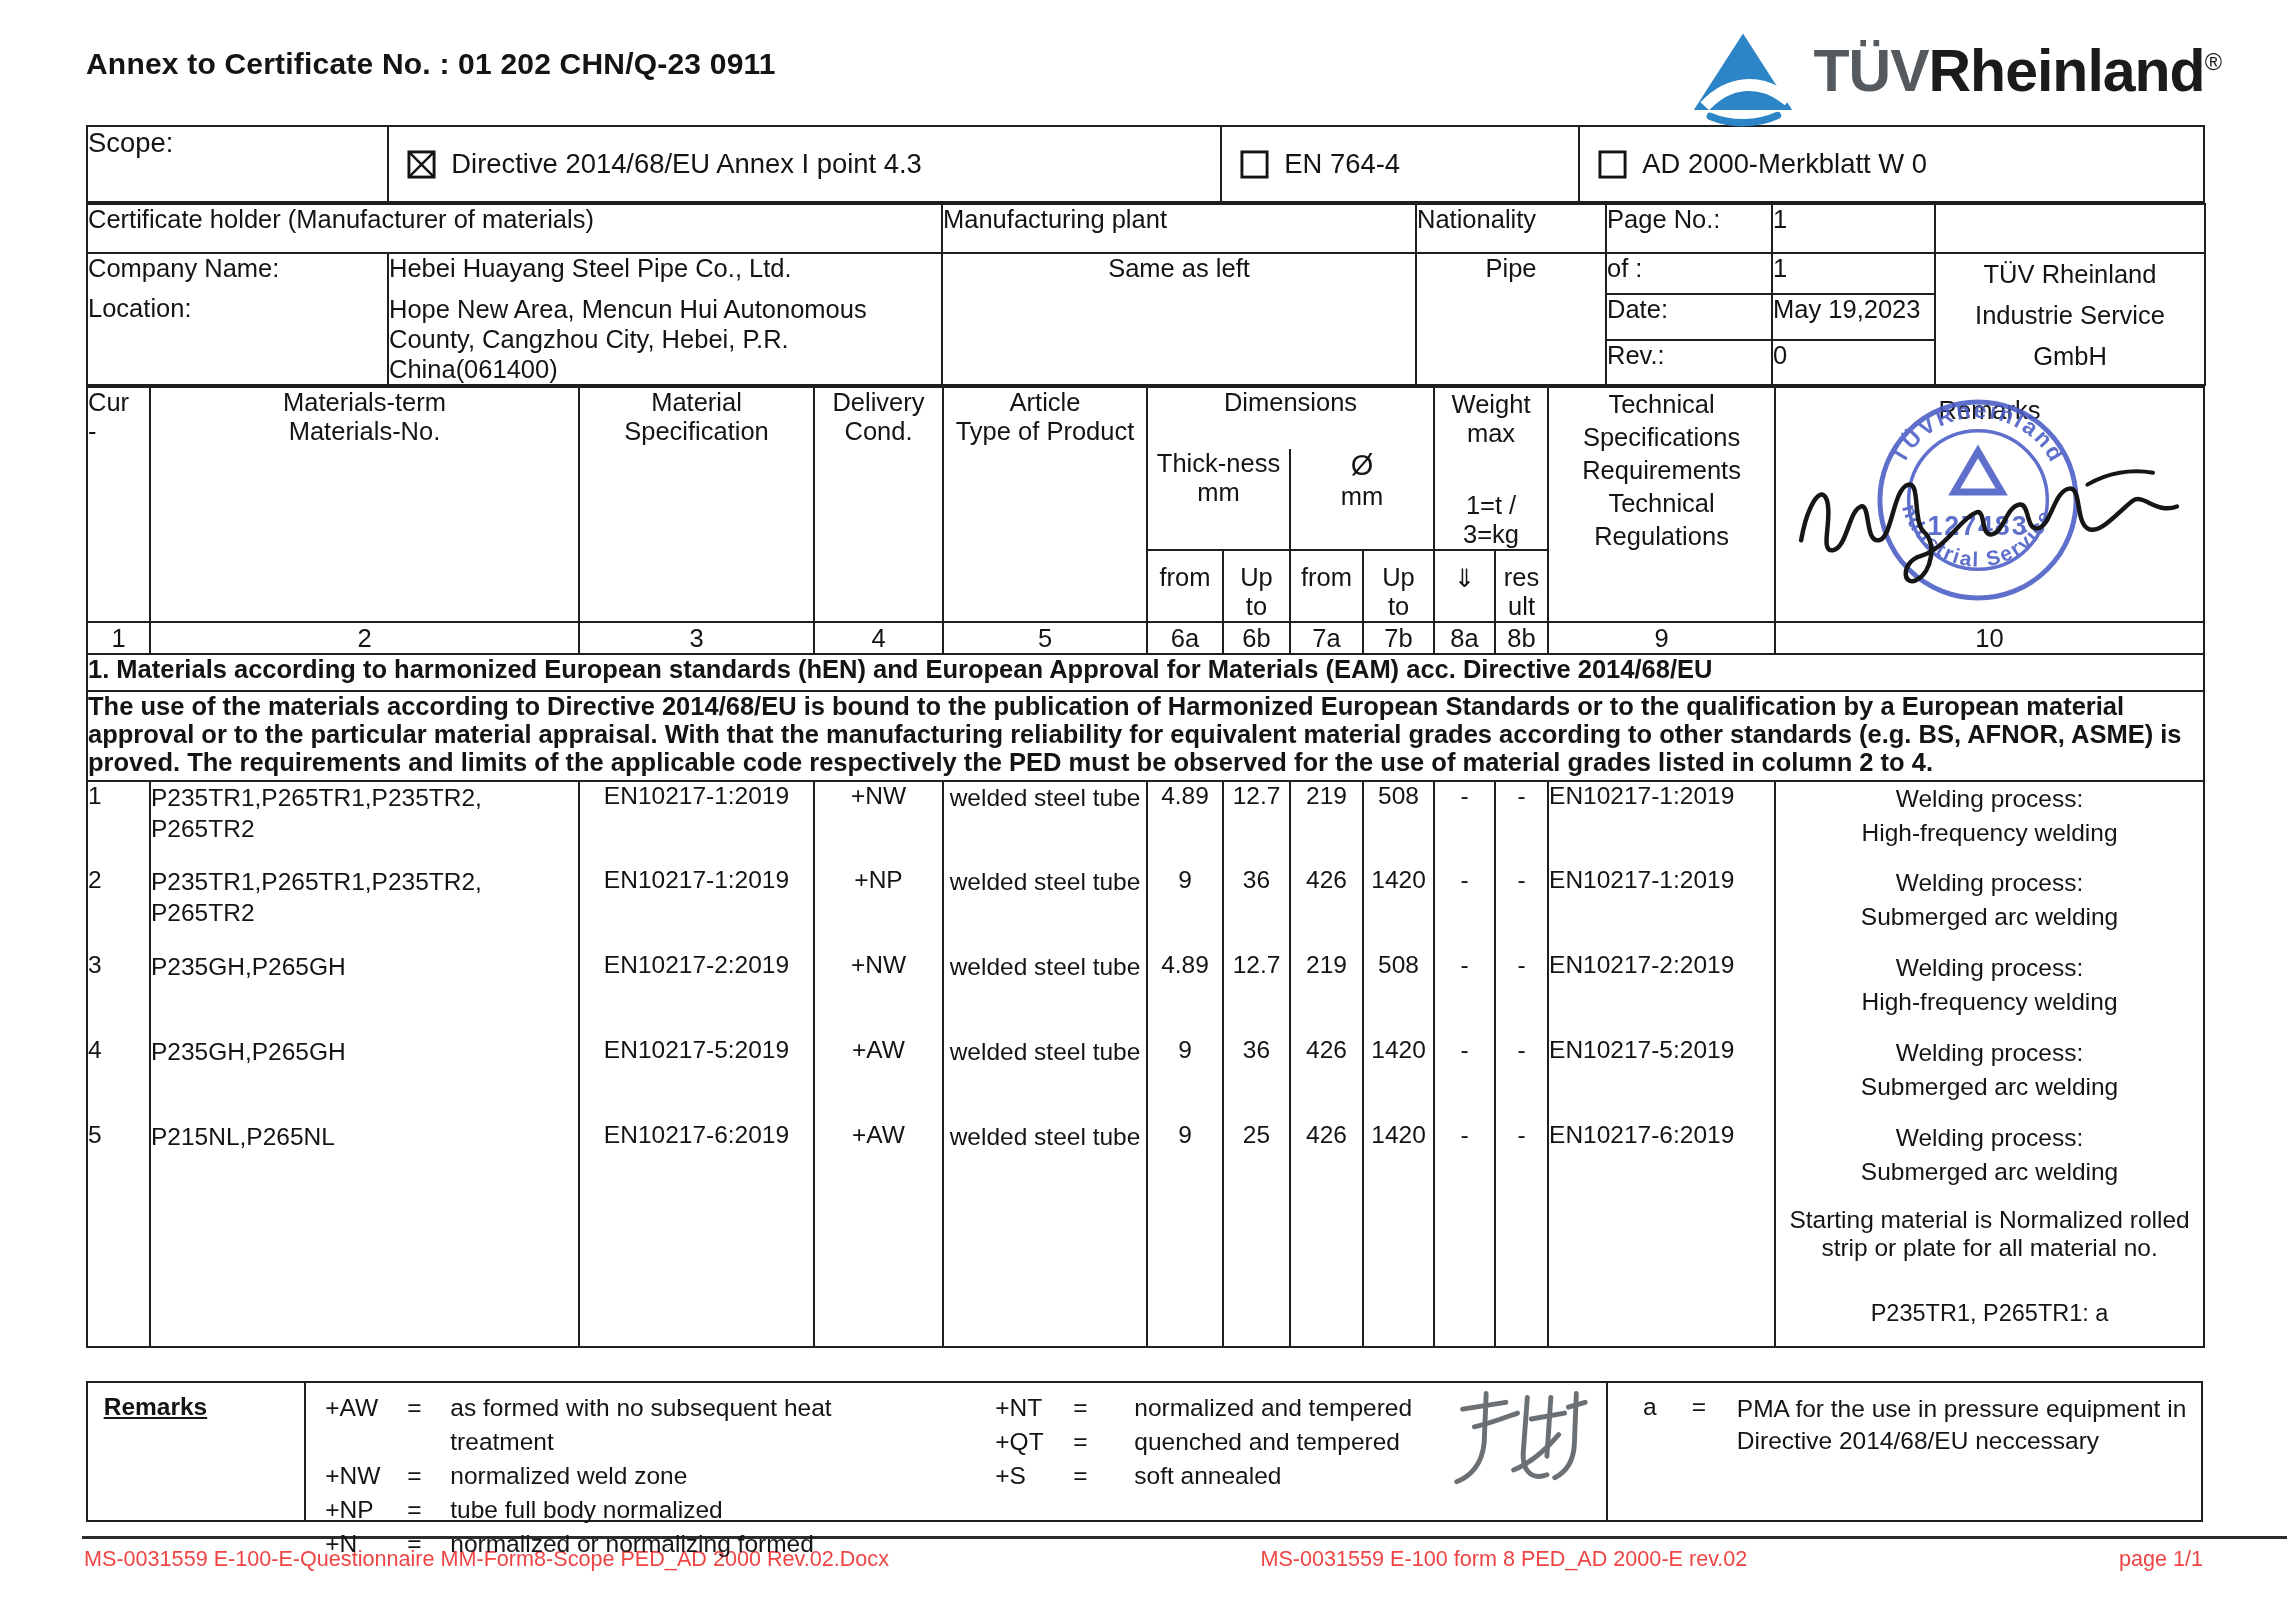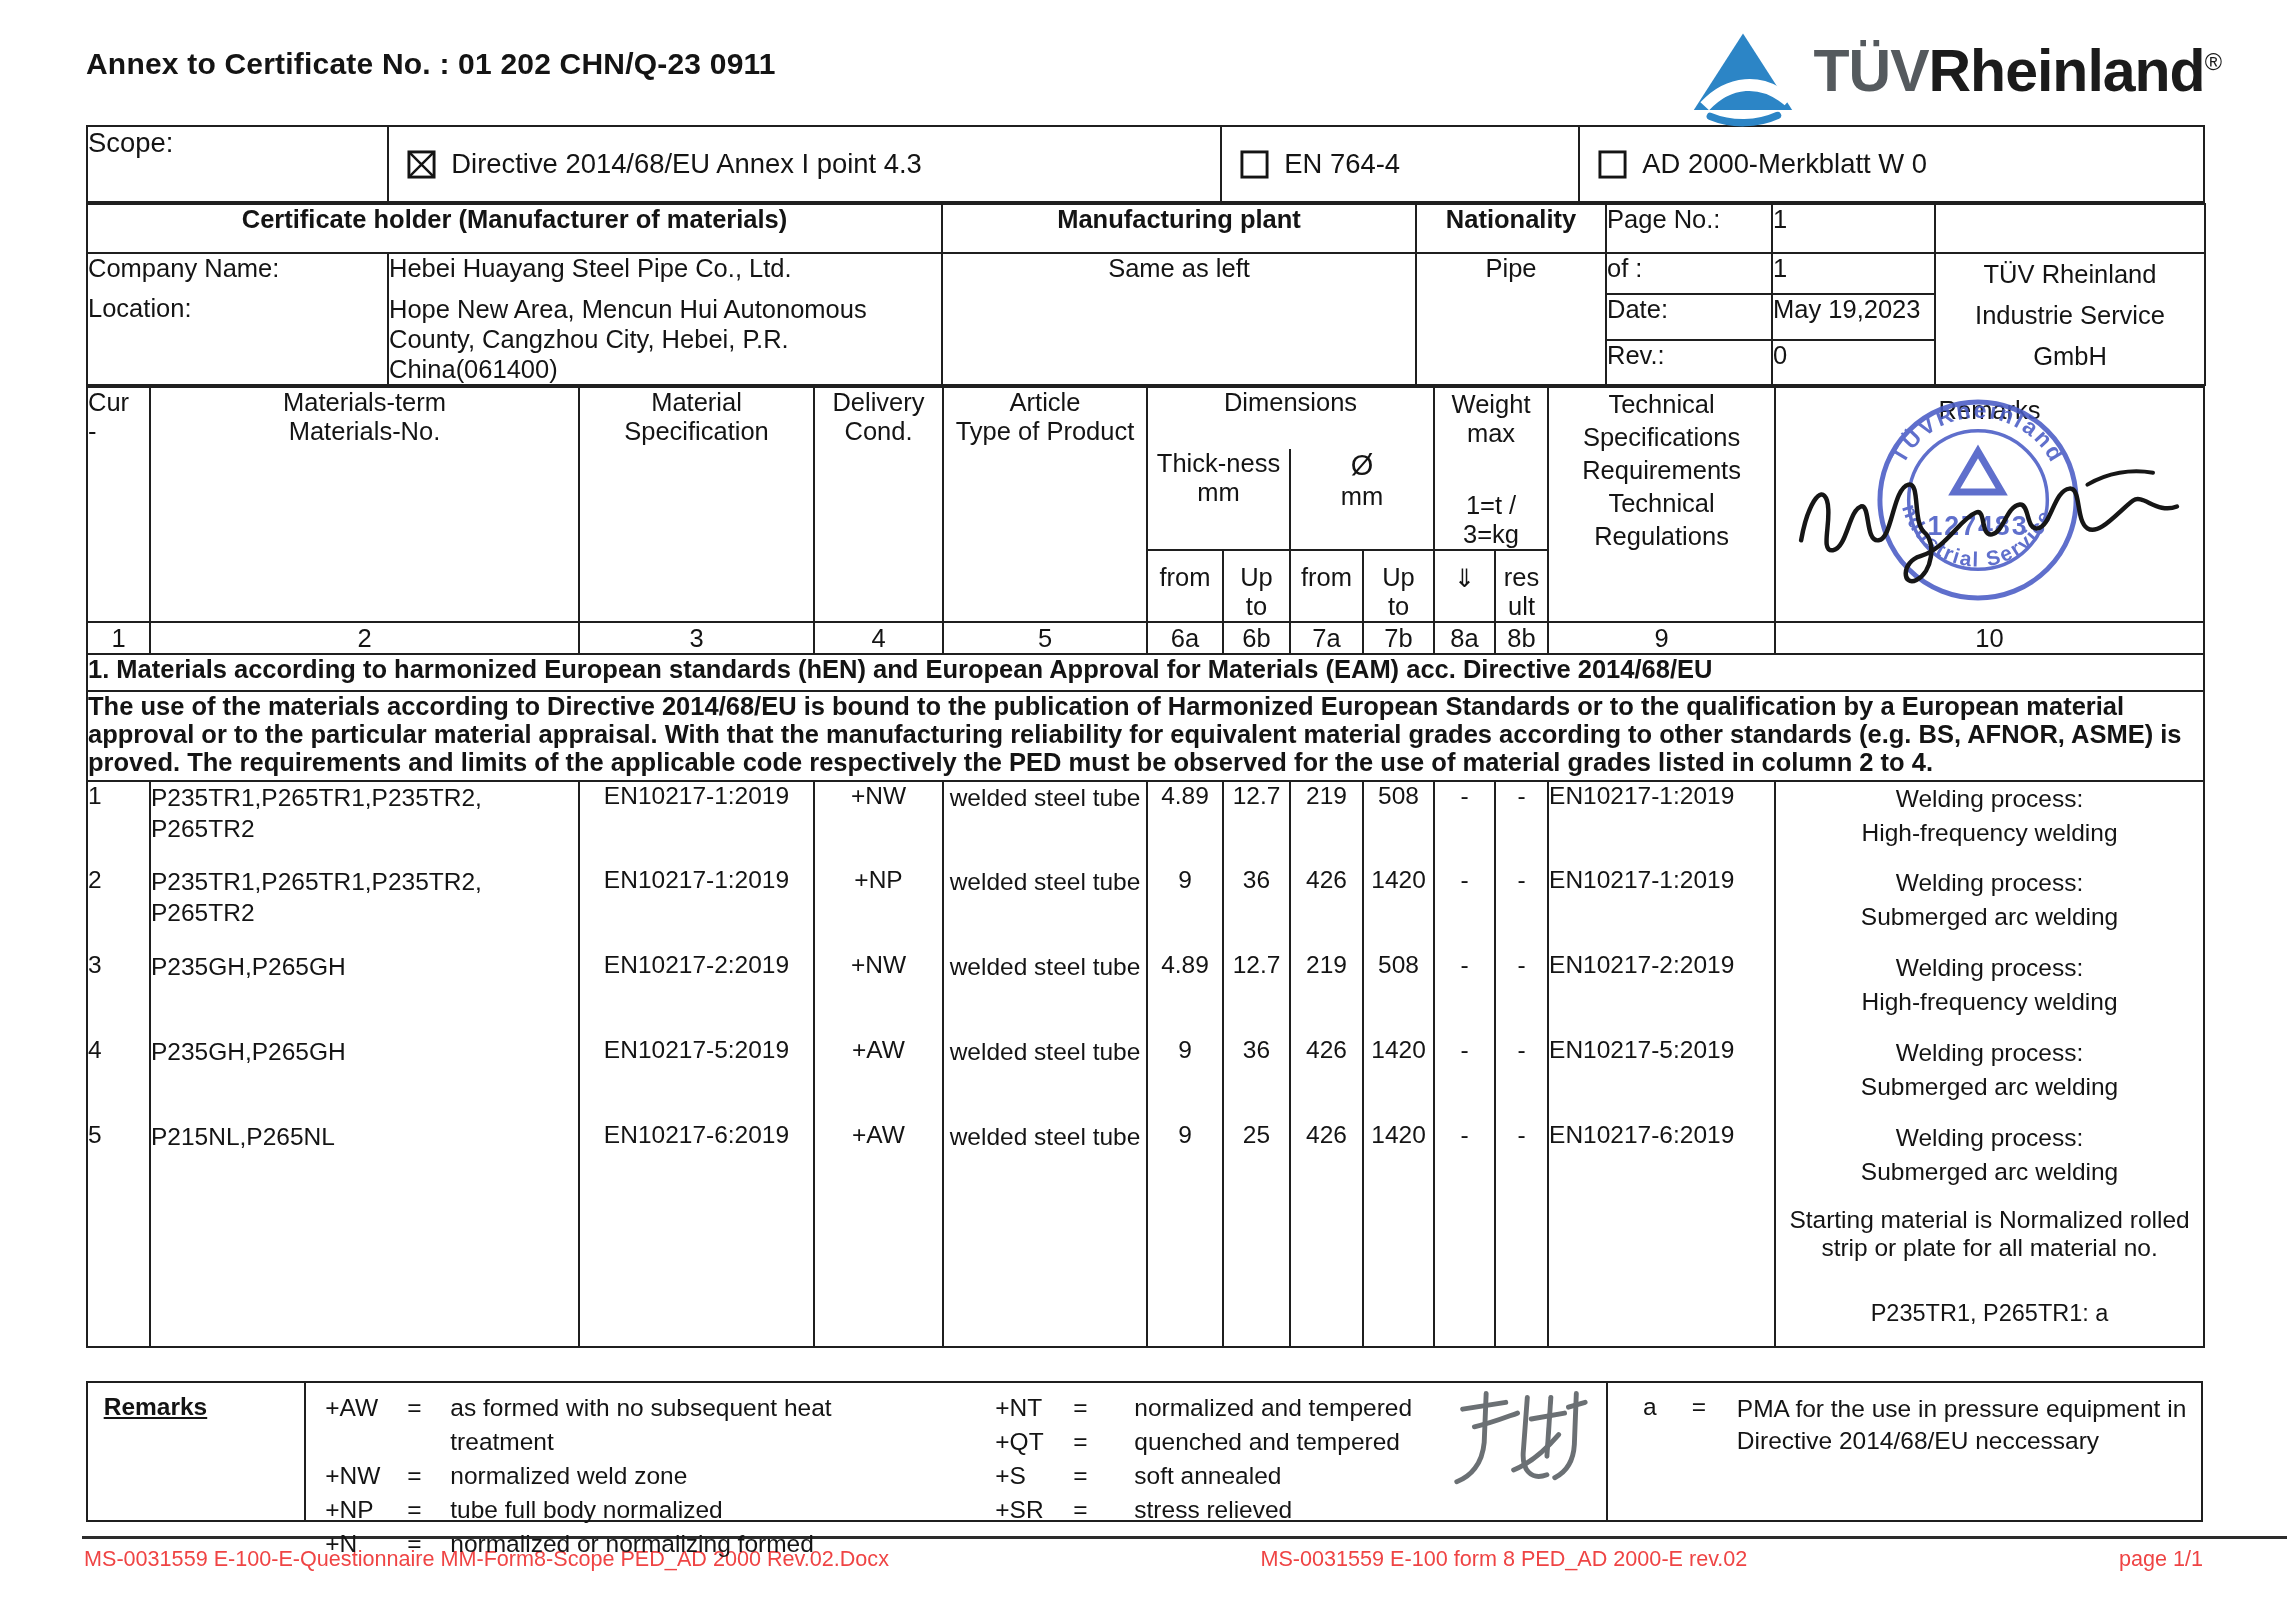--- a/index.html
+++ b/index.html
@@ -25,21 +25,21 @@
   .tbl td { border:2px solid #1f1f1f; vertical-align:top; padding:0; overflow:hidden; }
 
   
   .t-scope td { height:76px; font-size:27.4px; }
   .scope-label { padding:19.6px 0 0 15.7px; }
   .scope-opt { display:flex; align-items:center; gap:15.7px; padding-left:17.6px; height:100%; }
   .cbx { flex:0 0 auto; display:inline-block; line-height:0; }
 
   
   .t-info td { font-size:25.5px; }
-  .hdr-center { text-align:center; padding-top:9.8px;font-weight:bold; }
+  .hdr-center { padding-top:9.8px; }
   .lab { padding:7.8px 0 0 13.7px; }
   .val { padding:7.8px 0 0 13.7px; }
   .nb-b { border-bottom:none !important; }
   .nb-t { border-top:none !important; }
   .center-mid { text-align:center; vertical-align:middle; }
   .issuer { text-align:center; vertical-align:middle; line-height:41px; }
 
   
   .t-main td { font-size:25.5px; }
   .hc { text-align:center; padding-top:7.8px; }
@@ -469,25 +469,20 @@
         <tr>
               <td class="code">+QT</td>
               <td class="eqc">=</td>
               <td class="txt">quenched and tempered</td>
             </tr>
         <tr>
               <td class="code">+S</td>
               <td class="eqc">=</td>
               <td class="txt">soft annealed</td>
             </tr>
-        <tr>
-              <td class="code">+SR</td>
-              <td class="eqc">=</td>
-              <td class="txt">stress relieved</td>
-            </tr>
       </tbody>
         </table>
       <svg class="cn-sign" width="147" height="118" viewBox="0 0 150 115">
         <g fill="none" stroke="#6b7074" stroke-width="5" stroke-linecap="round">
           <path d="M18,24 L62,17"></path>
           <path d="M42,8 L40,58 C38,80 26,93 12,98"></path>
           <path d="M30,42 C48,38 60,33 74,28"></path>
           <path d="M84,12 L80,66 C78,86 88,97 104,91"></path>
           <path d="M88,34 L122,28"></path>
           <path d="M108,12 L104,72"></path>

